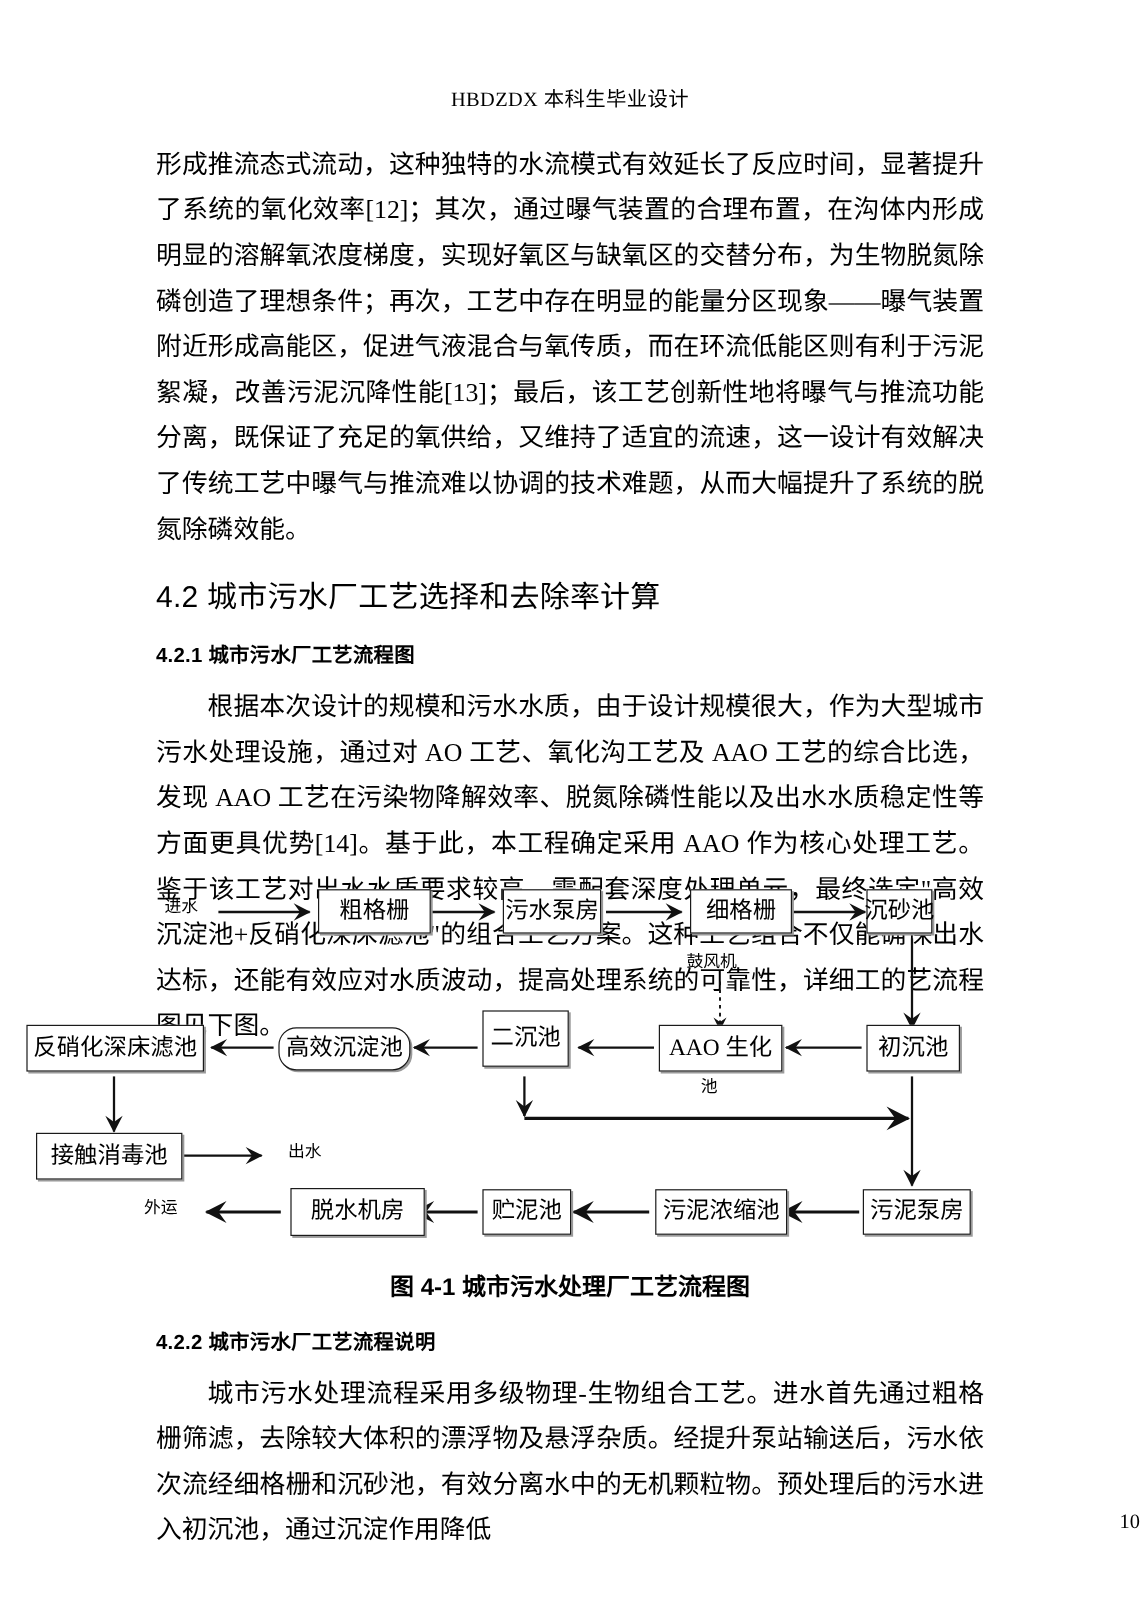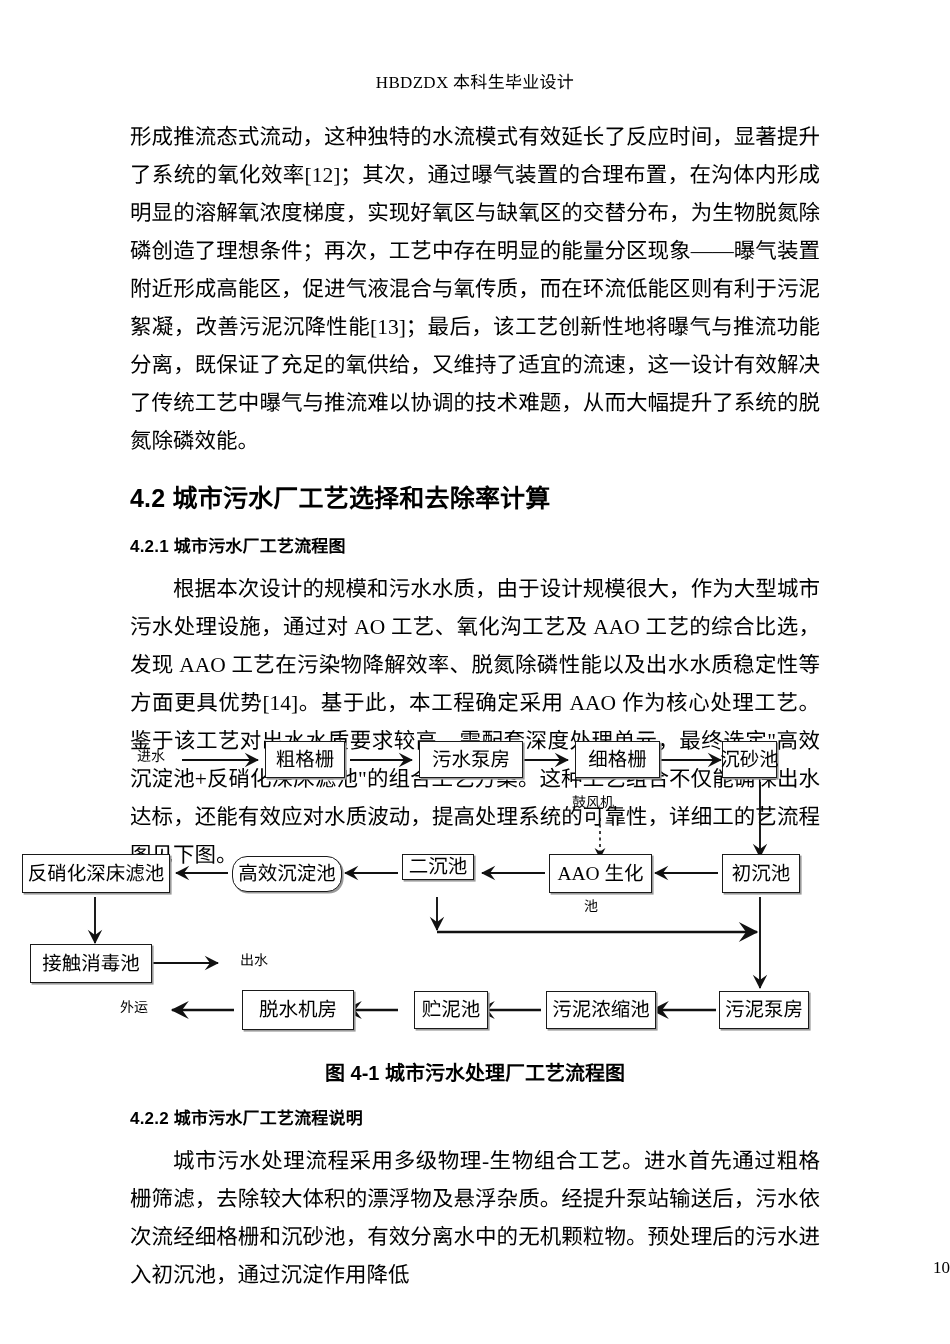--- a/index.html
+++ b/index.html
@@ -50,21 +50,21 @@
     text-justify: inter-ideograph;
     letter-spacing: 0px;
   }
   p.body.indent { text-indent: 2em; }
 
   h2.h2 {
     margin: 18px 0 6px 0;
     font-size: 25px;
     line-height: 40px;
     font-family: "Liberation Sans", "DejaVu Sans", sans-serif;
-    font-weight: bold;
+    font-weight: normal;
     letter-spacing: 0.2px;
   }
   h3.h3 {
     margin: 10px 0 4px 0;
     font-size: 17px;
     line-height: 38px;
     font-family: "Liberation Sans", "DejaVu Sans", sans-serif;
     font-weight: bold;
     letter-spacing: 0.2px;
   }
@@ -180,51 +180,51 @@
 
         <line x1="716" y1="285" x2="652" y2="285" marker-end="url(#ah)" stroke-width="2.4"></line>
         <line x1="541" y1="285" x2="478" y2="285" marker-end="url(#ah)" stroke-width="2.4"></line>
         <line x1="398" y1="285" x2="345" y2="285" marker-end="url(#ah)" stroke-width="2.4"></line>
         <line x1="234" y1="285" x2="172" y2="285" marker-end="url(#ah)" stroke-width="2.4"></line>
       </g>
     </svg>
 
     <div class="fc-label" style="left:137px; top:24px;">进水</div>
 
-    <div class="fc-box" style="left:265px; top:16px; width:80px; height:37px;">粗格栅</div>
-
-    <div class="fc-box" style="left:419px; top:16px; width:104px; height:37px;">污水泵房</div>
+    <div class="fc-box" style="left:265px; top:16px; width:94px; height:37px;">粗格栅</div>
+
+    <div class="fc-box" style="left:419px; top:16px; width:82px; height:37px;">污水泵房</div>
 
     <div class="fc-box" style="left:575px; top:16px; width:85px; height:37px;">细格栅</div>
 
     <div class="fc-box" style="left:722px; top:16px; width:55px; height:37px;">沉砂池</div>
 
     <div class="fc-label" style="left:572px; top:70px;">鼓风机</div>
 
     <div class="fc-box" style="left:22px; top:129px; width:148px; height:39px;">反硝化深床滤池</div>
 
     <div class="fc-box" style="left:232px; top:131px; width:110px; height:36px;border-radius:15px;">高效沉淀池</div>
 
-    <div class="fc-box" style="left:402px; top:129px; width:72px; height:26px;">二沉池</div>
+    <div class="fc-box" style="left:402px; top:117px; width:72px; height:47px;">二沉池</div>
 
     <div class="fc-box" style="left:549px; top:129px; width:103px; height:39px;">AAO 生化</div>
 
     <div class="fc-label" style="left:584px; top:174px;">池</div>
 
     <div class="fc-box" style="left:722px; top:129px; width:78px; height:39px;">初沉池</div>
 
     <div class="fc-box" style="left:30px; top:219px; width:122px; height:39px;">接触消毒池</div>
 
     <div class="fc-label" style="left:240px; top:228px;">出水</div>
 
     <div class="fc-label" style="left:120px; top:275px;">外运</div>
 
     <div class="fc-box" style="left:242px; top:265px; width:112px; height:40px;">脱水机房</div>
 
-    <div class="fc-box" style="left:414px; top:266px; width:74px; height:38px;">贮泥池</div>
+    <div class="fc-box" style="left:402px; top:266px; width:74px; height:38px;">贮泥池</div>
 
     <div class="fc-box" style="left:546px; top:266px; width:110px; height:38px;">污泥浓缩池</div>
 
     <div class="fc-box" style="left:719px; top:266px; width:90px; height:38px;">污泥泵房</div>
   </div>
 
   <div class="content" style="top:1056px;">
     <p class="fig-caption">图 4-1 城市污水处理厂工艺流程图</p>
     <h3 class="h3">4.2.2 城市污水厂工艺流程说明</h3>
     <p class="body indent">城市污水处理流程采用多级物理-生物组合工艺。进水首先通过粗格栅筛滤，去除较大体积的漂浮物及悬浮杂质。经提升泵站输送后，污水依次流经细格栅和沉砂池，有效分离水中的无机颗粒物。预处理后的污水进入初沉池，通过沉淀作用降低</p>

